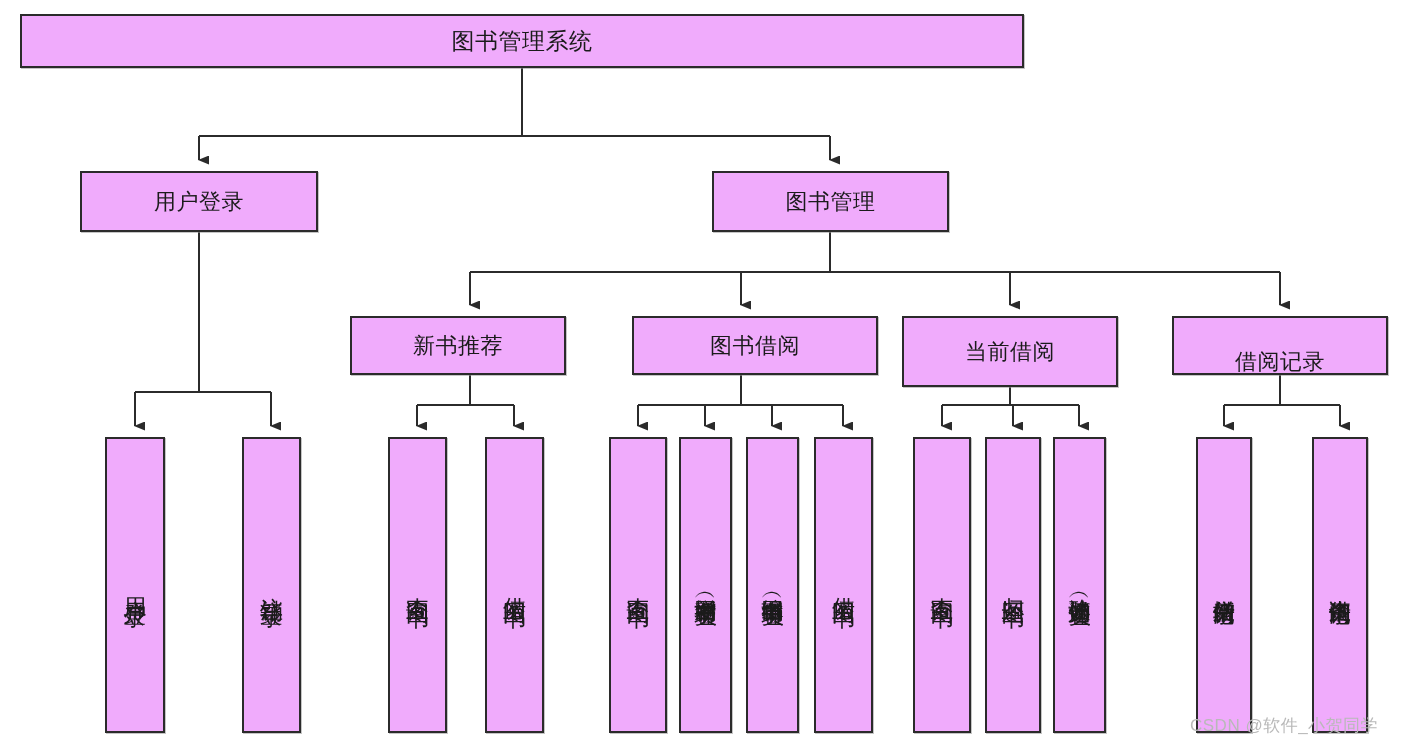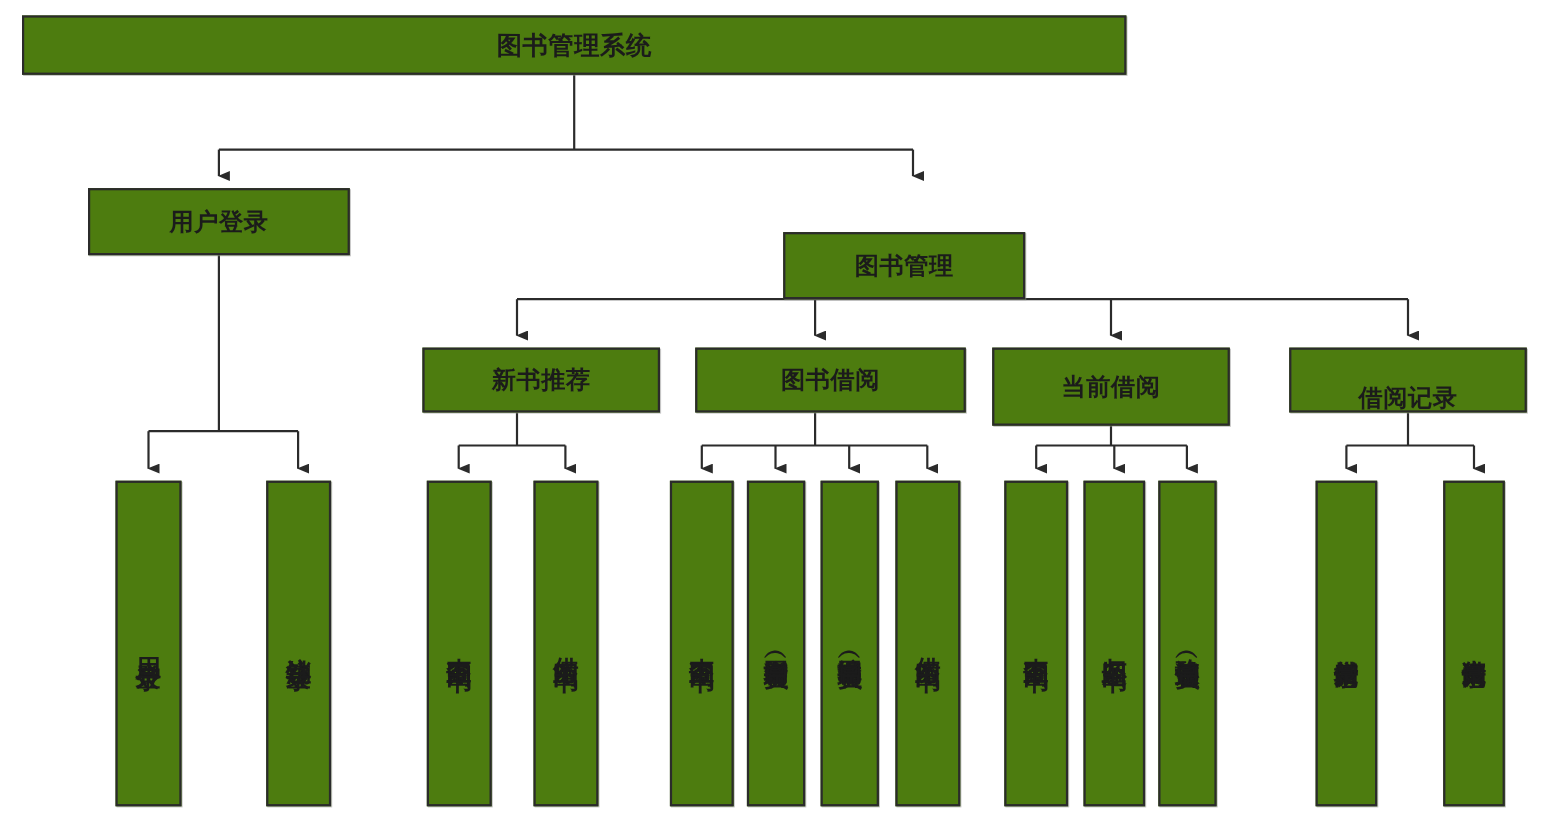--- a/index.html
+++ b/index.html
@@ -23,29 +23,28 @@
     position: absolute;
     left: 0;
     top: 0;
     width: 1405px;
     height: 747px;
     pointer-events: none;
   }
   .node {
     position: absolute;
     box-sizing: border-box;
-    background: #4d7c0f;
+    background: #f0abfc;
     border: 2px solid #2b2b2b;
     box-shadow: 1px 1px 0 rgba(150,150,150,0.55);
     display: flex;
     align-items: center;
     justify-content: center;
     color: #1b1b1b;
     line-height: 1.06;
-    font-weight: bold;
   }
   .node .label {
     display: block;
     text-align: center;
   }
   .node.horiz .label {
     font-size: 22px;
     letter-spacing: 0.5px;
     white-space: nowrap;
   }
@@ -123,24 +122,24 @@
       </g>
   </svg>
 
   <div id="nodes-layer">
       <div class="node root horiz" style="left: 20px; top: 14px; width: 1004px; height: 54px;">
         <span class="label">图书管理系统</span>
       </div>
       <div class="node horiz" style="left: 80px; top: 171px; width: 238px; height: 61px;">
         <span class="label">用户登录</span>
       </div>
-      <div class="node horiz" style="left: 712px; top: 171px; width: 220px; height: 61px; margin-top: 40px;">
+      <div class="node horiz" style="left: 712px; top: 171px; width: 237px; height: 61px;">
         <span class="label">图书管理</span>
       </div>
-      <div class="node horiz" style="left: 384px; top: 316px; width: 216px; height: 59px;">
+      <div class="node horiz" style="left: 350px; top: 316px; width: 216px; height: 59px;">
         <span class="label">新书推荐</span>
       </div>
       <div class="node horiz" style="left: 632px; top: 316px; width: 246px; height: 59px;">
         <span class="label">图书借阅</span>
       </div>
       <div class="node horiz" style="left: 902px; top: 316px; width: 216px; height: 71px;">
         <span class="label">当前借阅</span>
       </div>
       <div class="node horiz" style="left: 1172px; top: 316px; width: 216px; height: 59px; align-items: flex-end;">
         <span class="label">借阅记录</span>
@@ -179,13 +178,14 @@
         <span class="label">确认归还（管理员）</span>
       </div>
       <div class="node vert tight" style="left: 1196px; top: 437px; width: 56px; height: 296px;">
         <span class="label">新增借阅记录</span>
       </div>
       <div class="node vert tight" style="left: 1312px; top: 437px; width: 56px; height: 296px;">
         <span class="label">查询借阅记录</span>
       </div>
     </div>
 
+  <div class="watermark" style="left: 1190px; top: 714px; color: rgb(185, 185, 185);">CSDN @软件_小贺同学</div>
 </div>
 
 </body></html>

